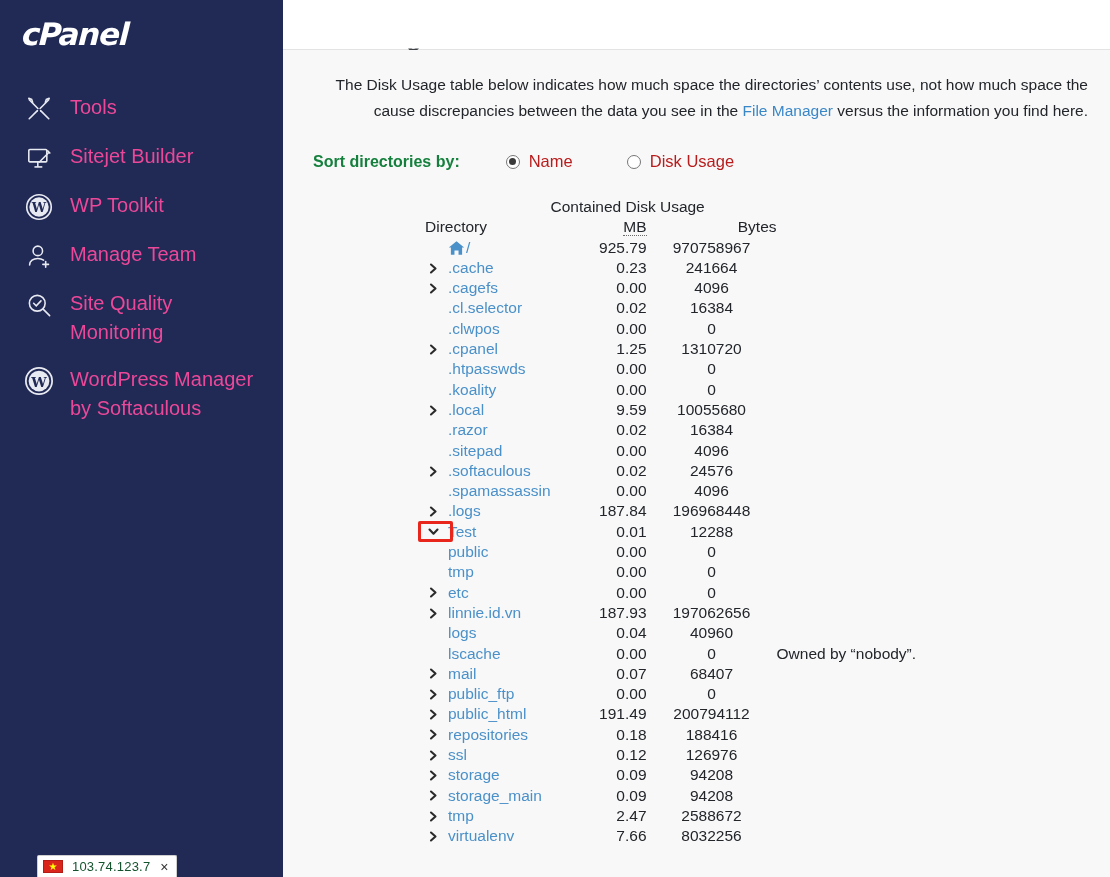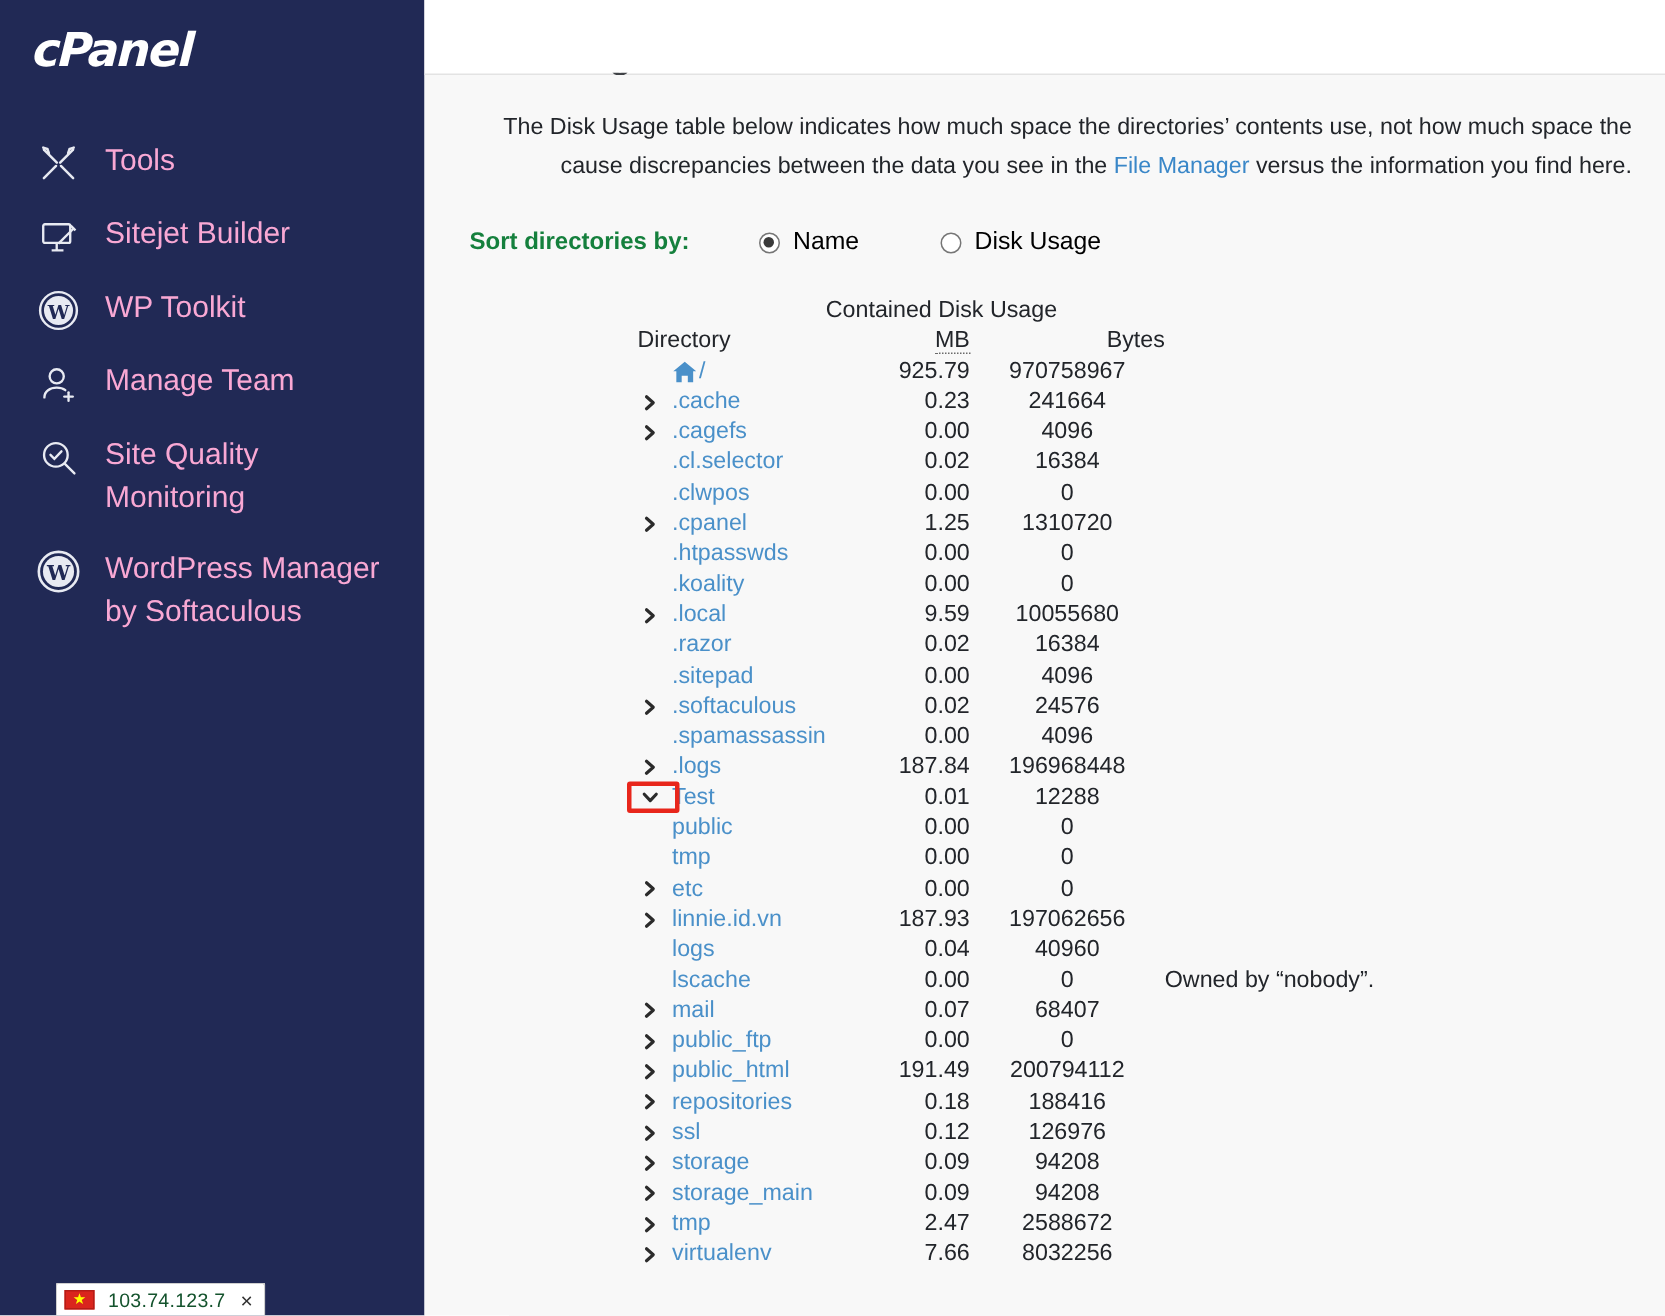--- a/index.html
+++ b/index.html
@@ -40,21 +40,21 @@
     cursor: pointer;
     text-decoration: none;
   }
   .nav-icon {
     flex: 0 0 30px; width: 30px; height: 30px;
     display: flex; align-items: center; justify-content: center;
     margin-top: 1px;
   }
   .nav-icon svg { display: block; }
   .nav-label {
-    color: #f9a8d4;
+    color: #ec4899;
     font-size: 20px;
     line-height: 29px;
     font-weight: 400;
     white-space: pre-line;
   }
 
   
   .ip-chip {
     position: absolute;
     left: 37px; bottom: 0px;
@@ -145,21 +145,21 @@
     width: 14px; height: 14px; border-radius: 50%;
     border: 1px solid #767676;
     background: #fff;
     display: flex; align-items: center; justify-content: center;
     flex: 0 0 14px;
   }
   .radio-dot.checked::after {
     content: ""; width: 7px; height: 7px; border-radius: 50%;
     background: #3a3a3a;
   }
-  .radio-text { font-size: 16.5px; color: #000000; }
+  .radio-text { font-size: 16.5px; color: #b91c1c; }
 
   
   .table-wrap { margin-left: 120px; position: relative; }
   table.du { border-collapse: collapse; }
   .du th, .du td {
     font-size: 15.5px;
     color: #22252a;
     padding: 0;
     font-weight: 400;
     line-height: 20.3px;

